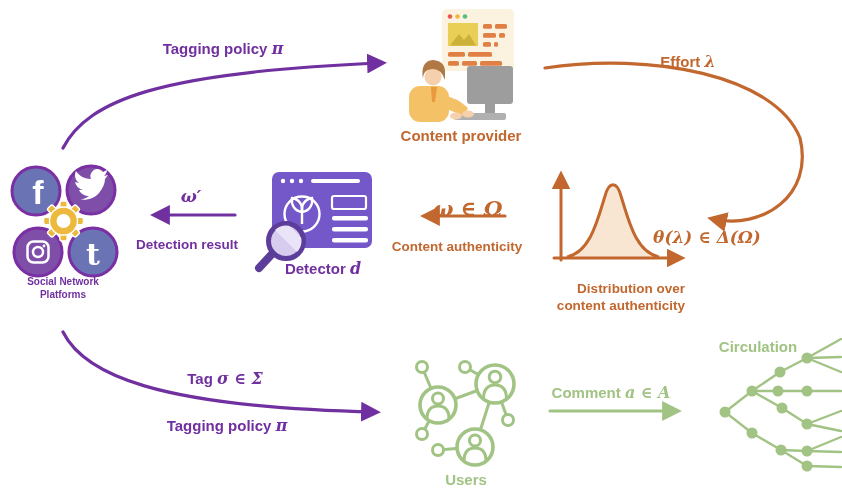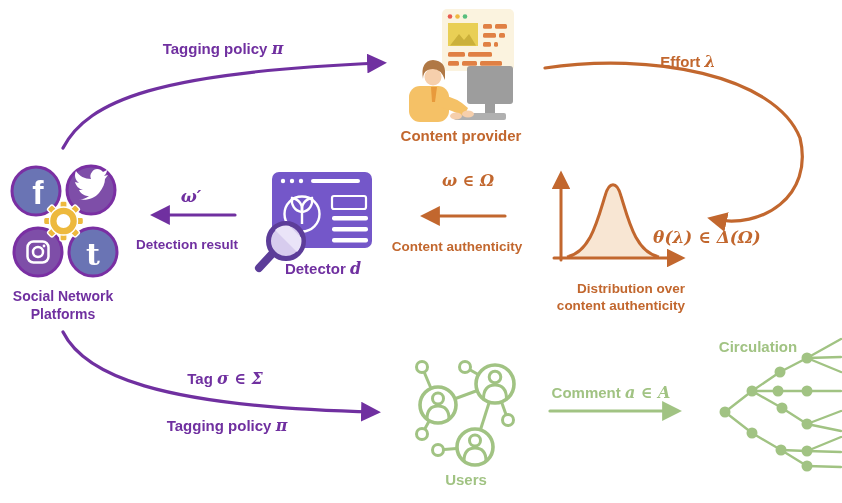--- a/index.html
+++ b/index.html
@@ -263,29 +263,29 @@
 
   <div class="lbl purple-t small" style="left:187px;top:225px">
     <span style="display:block">Detection result</span>
   </div>
 
   <div class="lbl purple-t" style="left:323px;top:259px">
     <span>Detector</span>
     <span class="math">d</span>
   </div>
 
-  <div class="lbl orange-t" style="left:468px;top:171px;font-size:15px">
+  <div class="lbl orange-t" style="left:468px;top:195px;font-size:20px">
     <span class="math">ω ∈ Ω</span>
   </div>
 
   <div class="lbl orange-t small" style="left:457px;top:227px">
     <span>Content authenticity</span>
   </div>
 
-  <div class="lbl purple-t" style="left:63px;top:288px;font-size:14px">
+  <div class="lbl purple-t" style="left:63px;top:276px;font-size:10px">
     <span style="display:block">Social Network</span>
     <span style="display:block">Platforms</span>
   </div>
 
   <div class="lbl purple-t" style="left:225px;top:369px">
     <span>Tag</span>
     <span class="math">σ ∈ Σ</span>
   </div>
 
   <div class="lbl purple-t" style="left:227px;top:416px">

